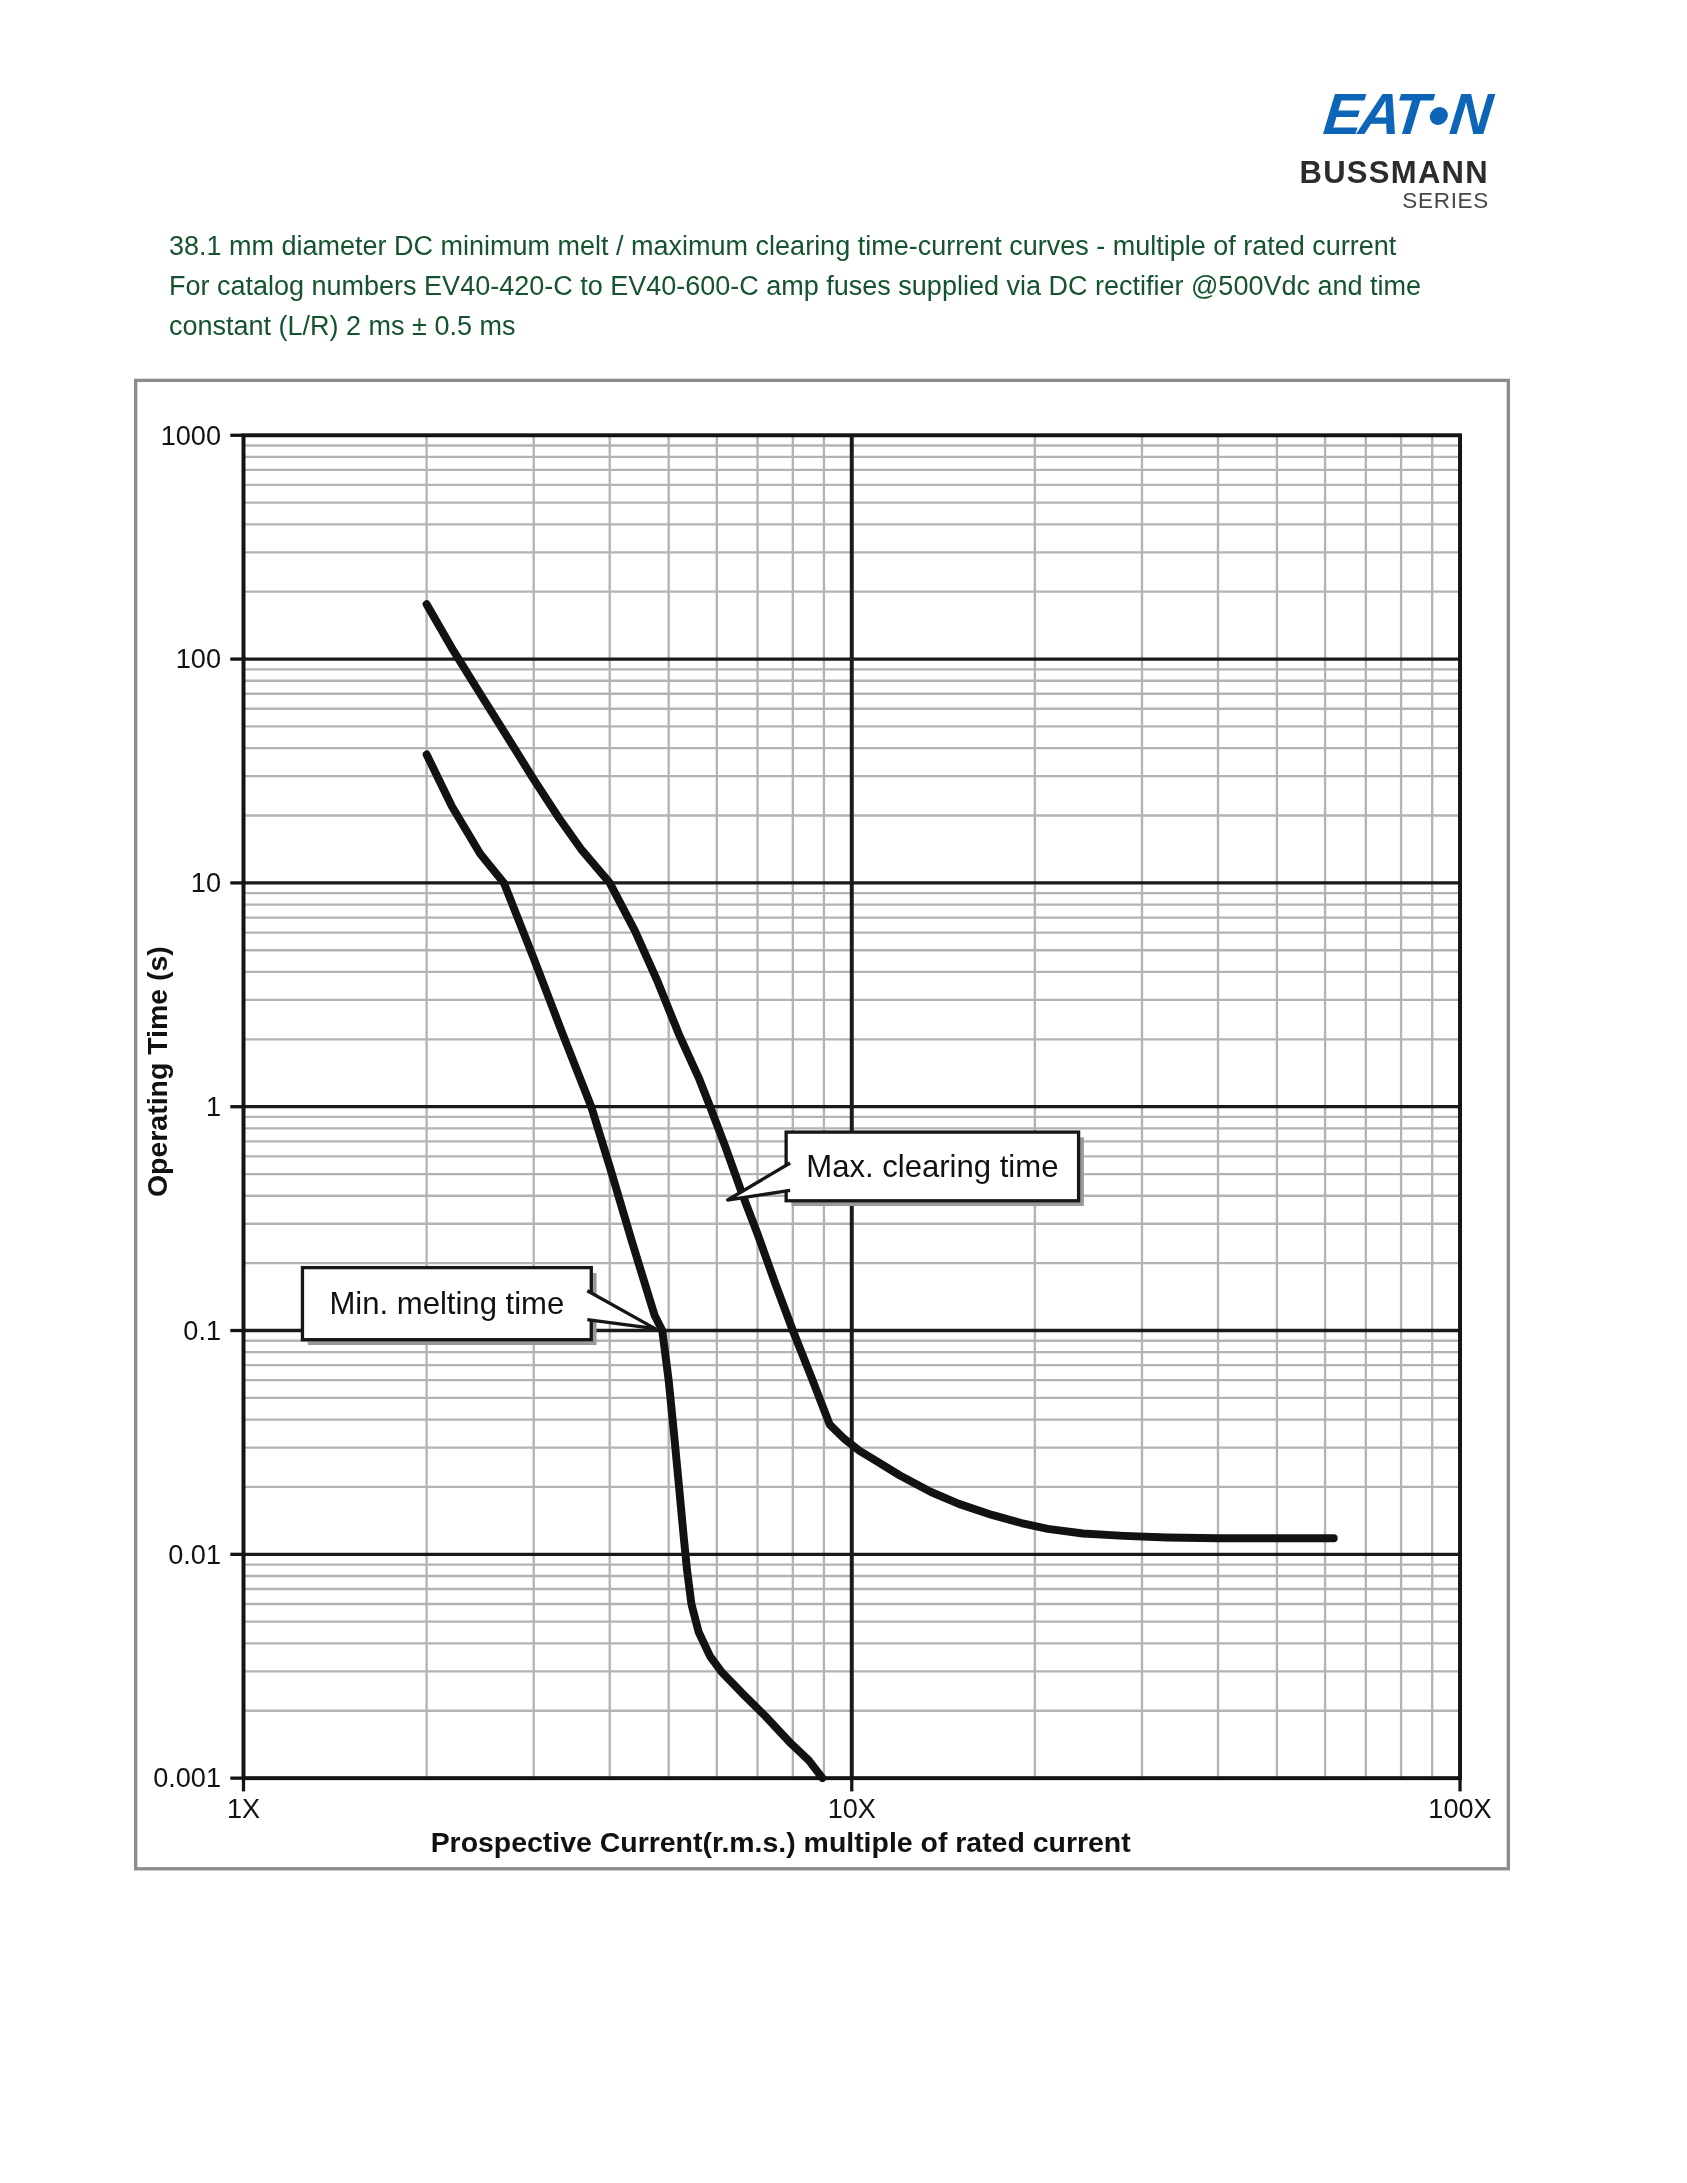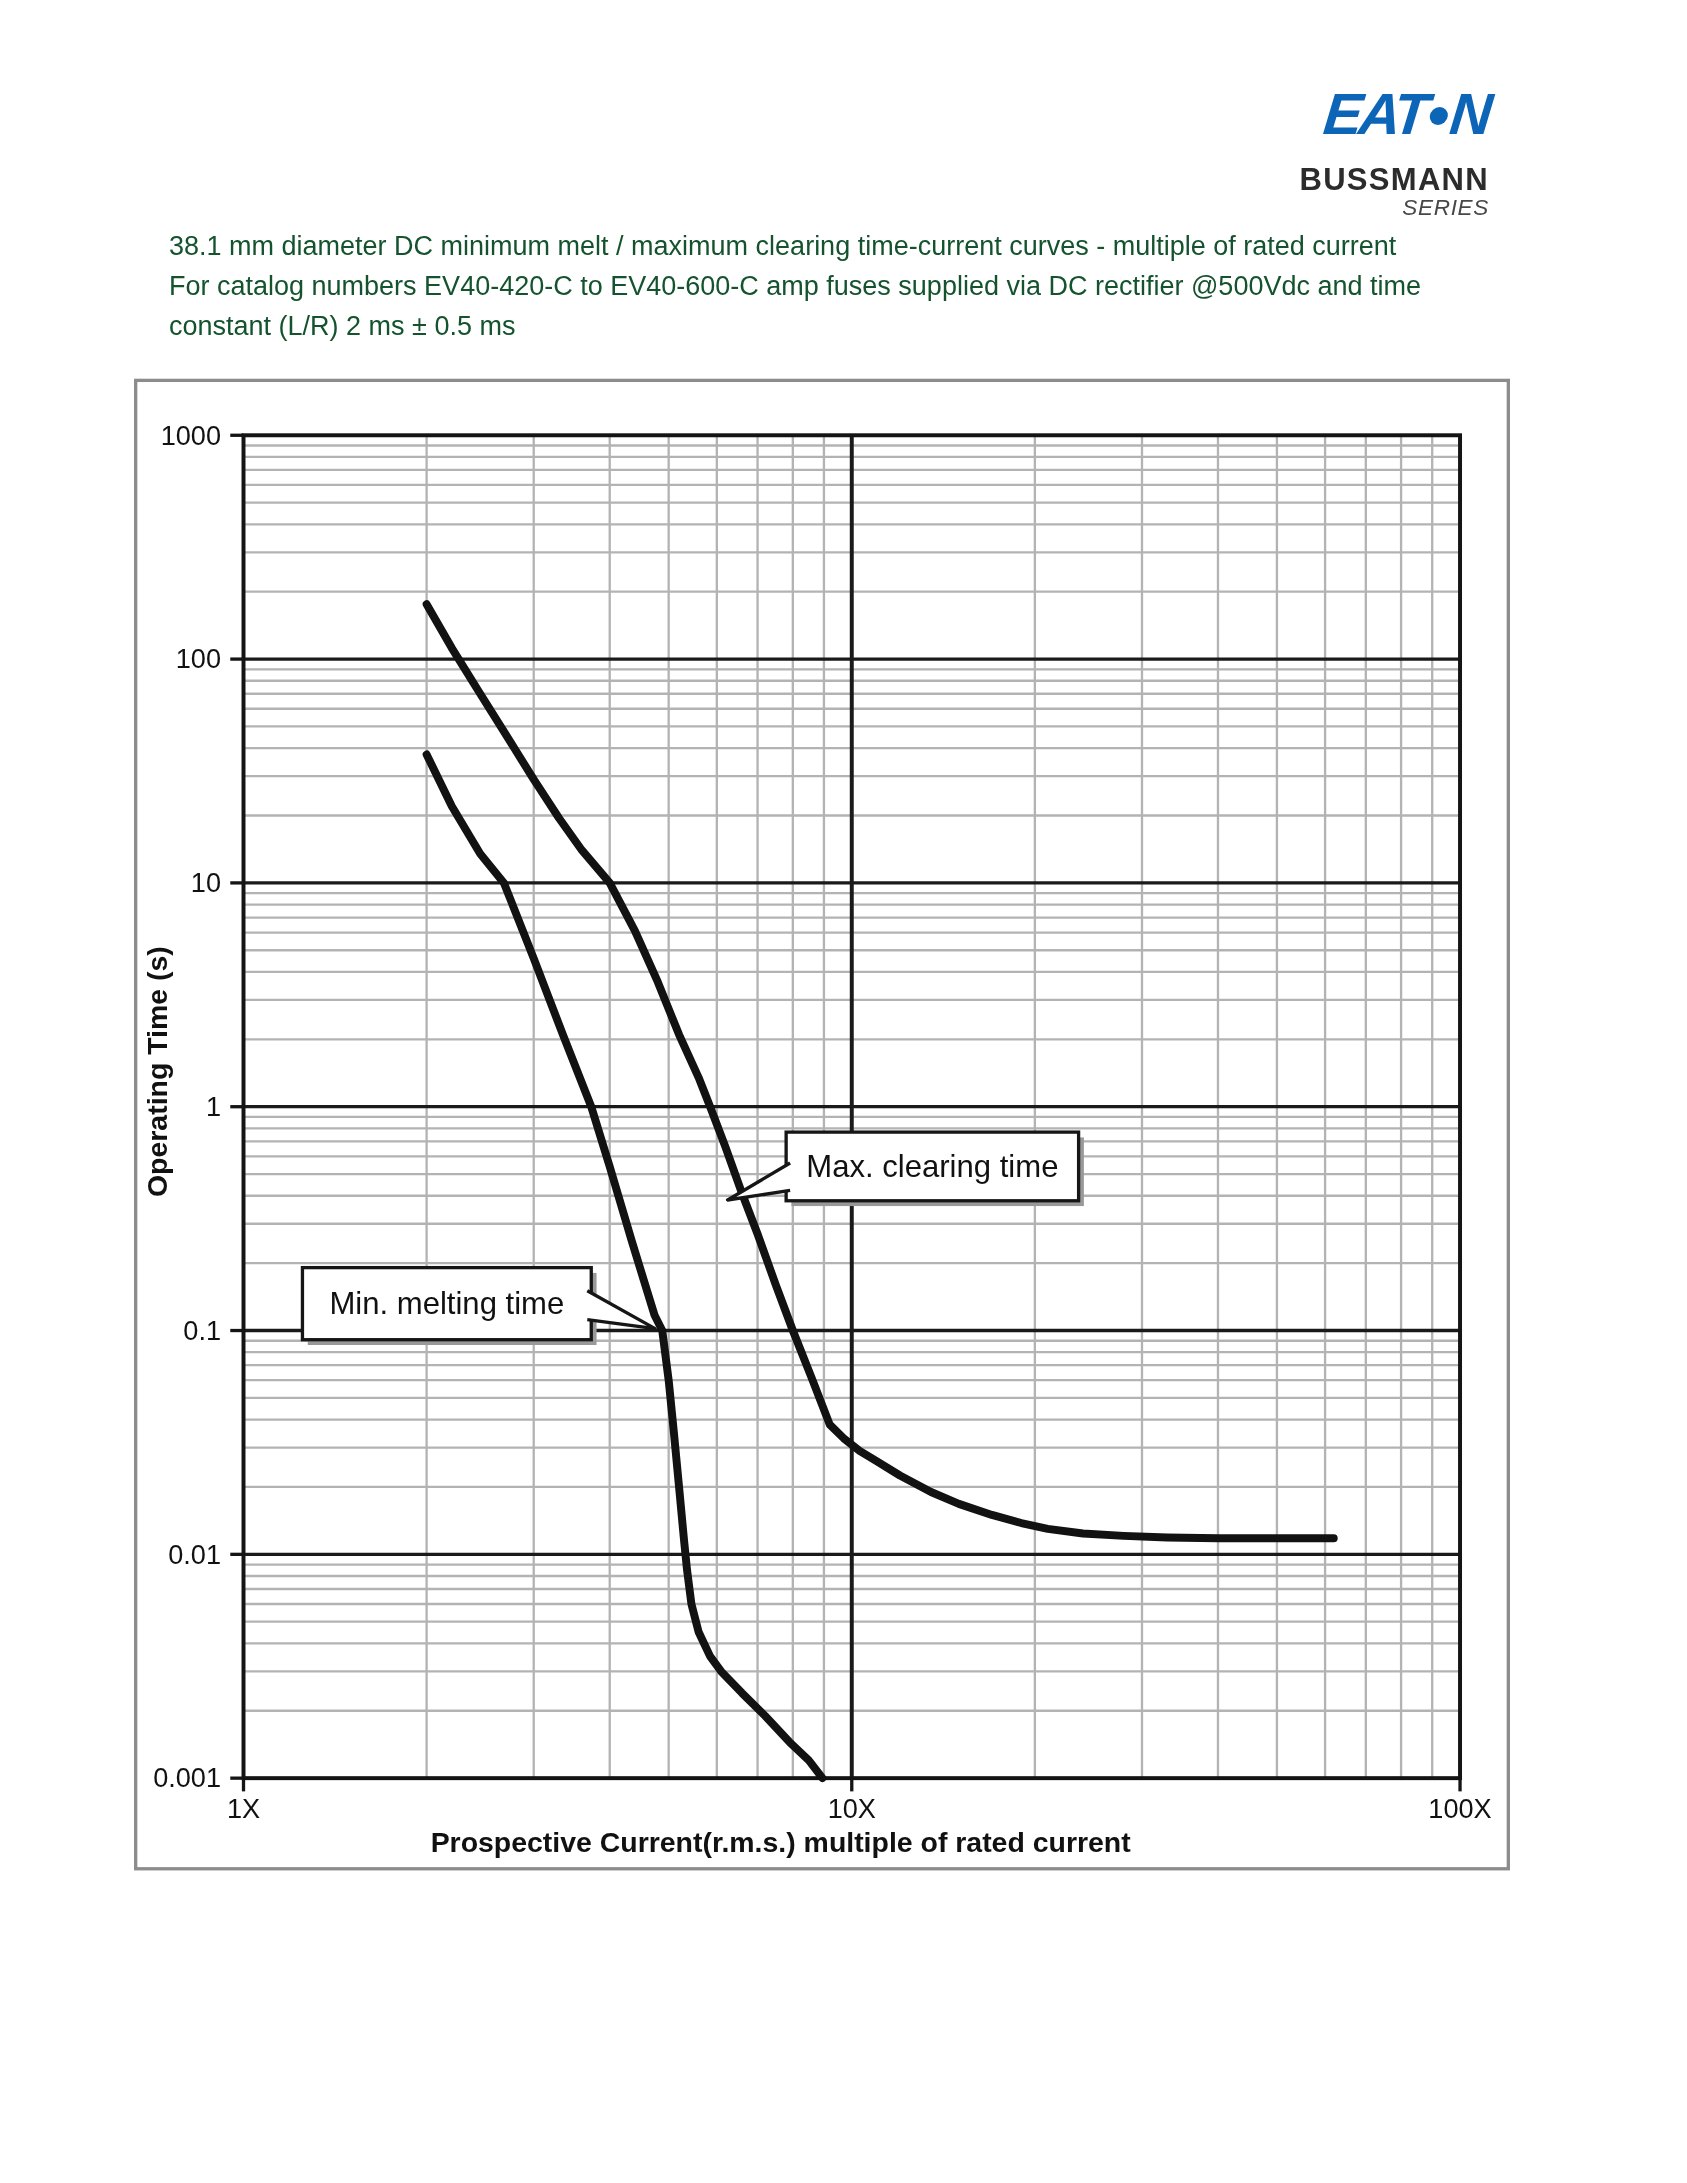--- a/index.html
+++ b/index.html
@@ -9,22 +9,22 @@
     background:#ffffff;
     font-family:"Liberation Sans",sans-serif;
     color:#1d1d1d;
     overflow:hidden;
   }
   
   .logo{position:absolute;top:85px;right:198px;width:278px;text-align:right;}
   .eaton-row{display:flex;justify-content:flex-end;align-items:center;transform:skewX(-6deg);}
   .eaton-txt{font-size:58px;font-weight:bold;font-style:italic;color:#0d65b7;letter-spacing:-3.3px;line-height:58px;}
   .eaton-dot{width:18px;height:18px;border-radius:50%;background:#0d65b7;margin:4px 2.6px 0 4px;}
-  .bussmann{font-size:31px;font-weight:bold;color:#2c2c2c;letter-spacing:1.3px;margin-top:20px;line-height:33px;}
-  .series{font-size:22.5px;color:#474747;letter-spacing:0.7px;line-height:24px;font-style:italic;}
+  .bussmann{font-size:31px;font-weight:bold;color:#2c2c2c;letter-spacing:1.3px;margin-top:13px;line-height:33px;}
+  .series{font-size:22.5px;color:#474747;letter-spacing:0.7px;line-height:24px;}
   
   .title-block{position:absolute;left:169px;top:226px;font-size:27px;line-height:40px;color:#14532d;width:1297px;}
   
   .footer{position:absolute;left:169px;top:2006px;font-size:27px;color:#1c1c1c;}
   
   .chart-svg{position:absolute;left:0;top:0;}
   svg text{font-family:"Liberation Sans",sans-serif;}
 </style>
 </head>
 <body>

